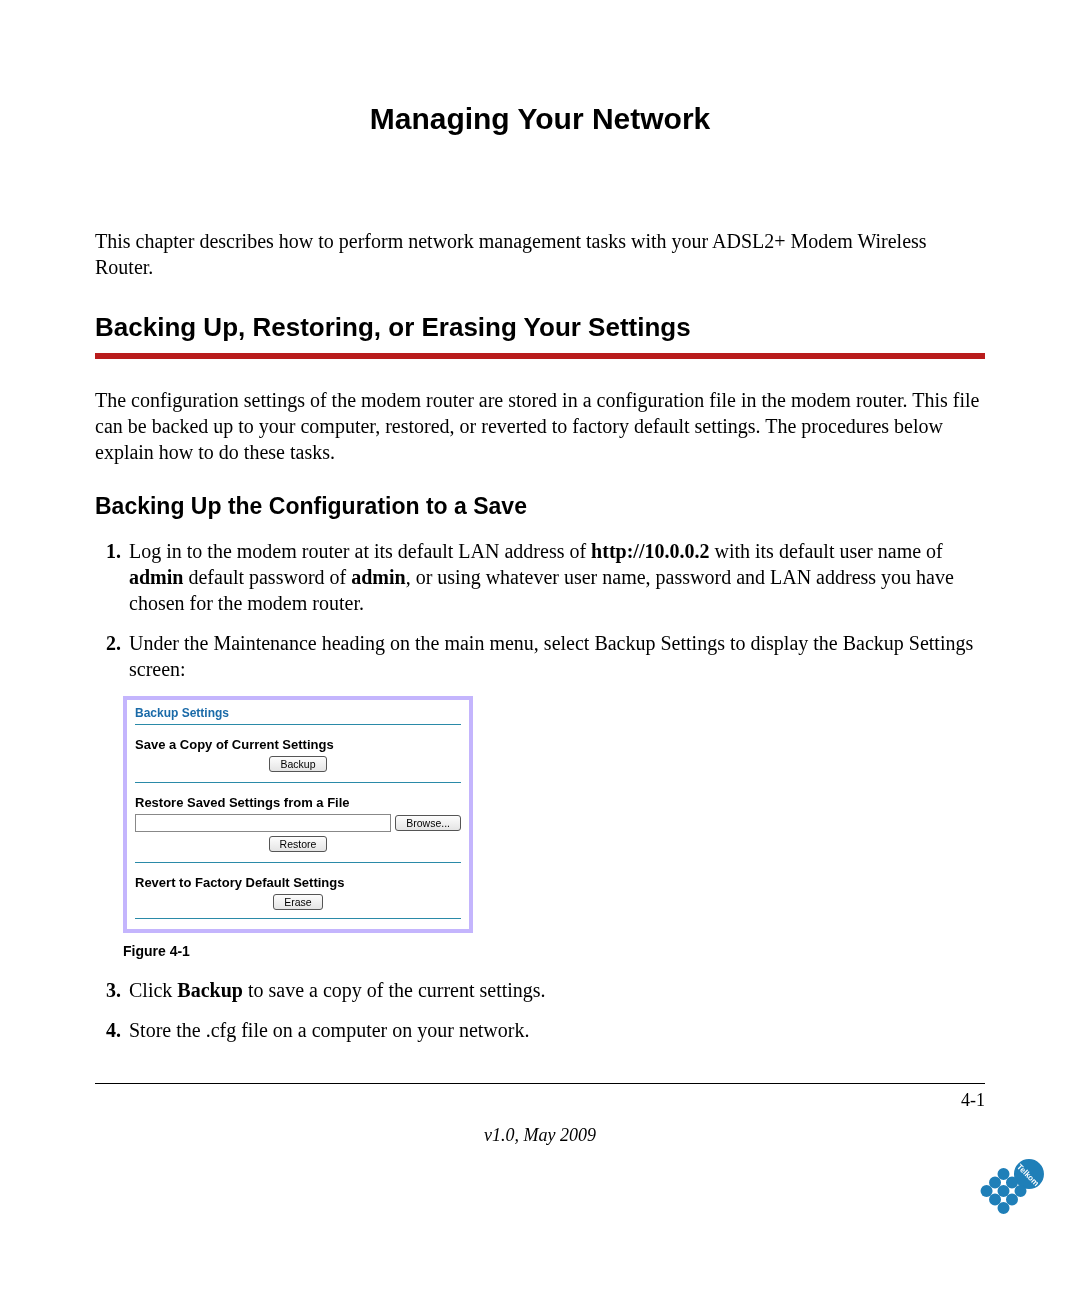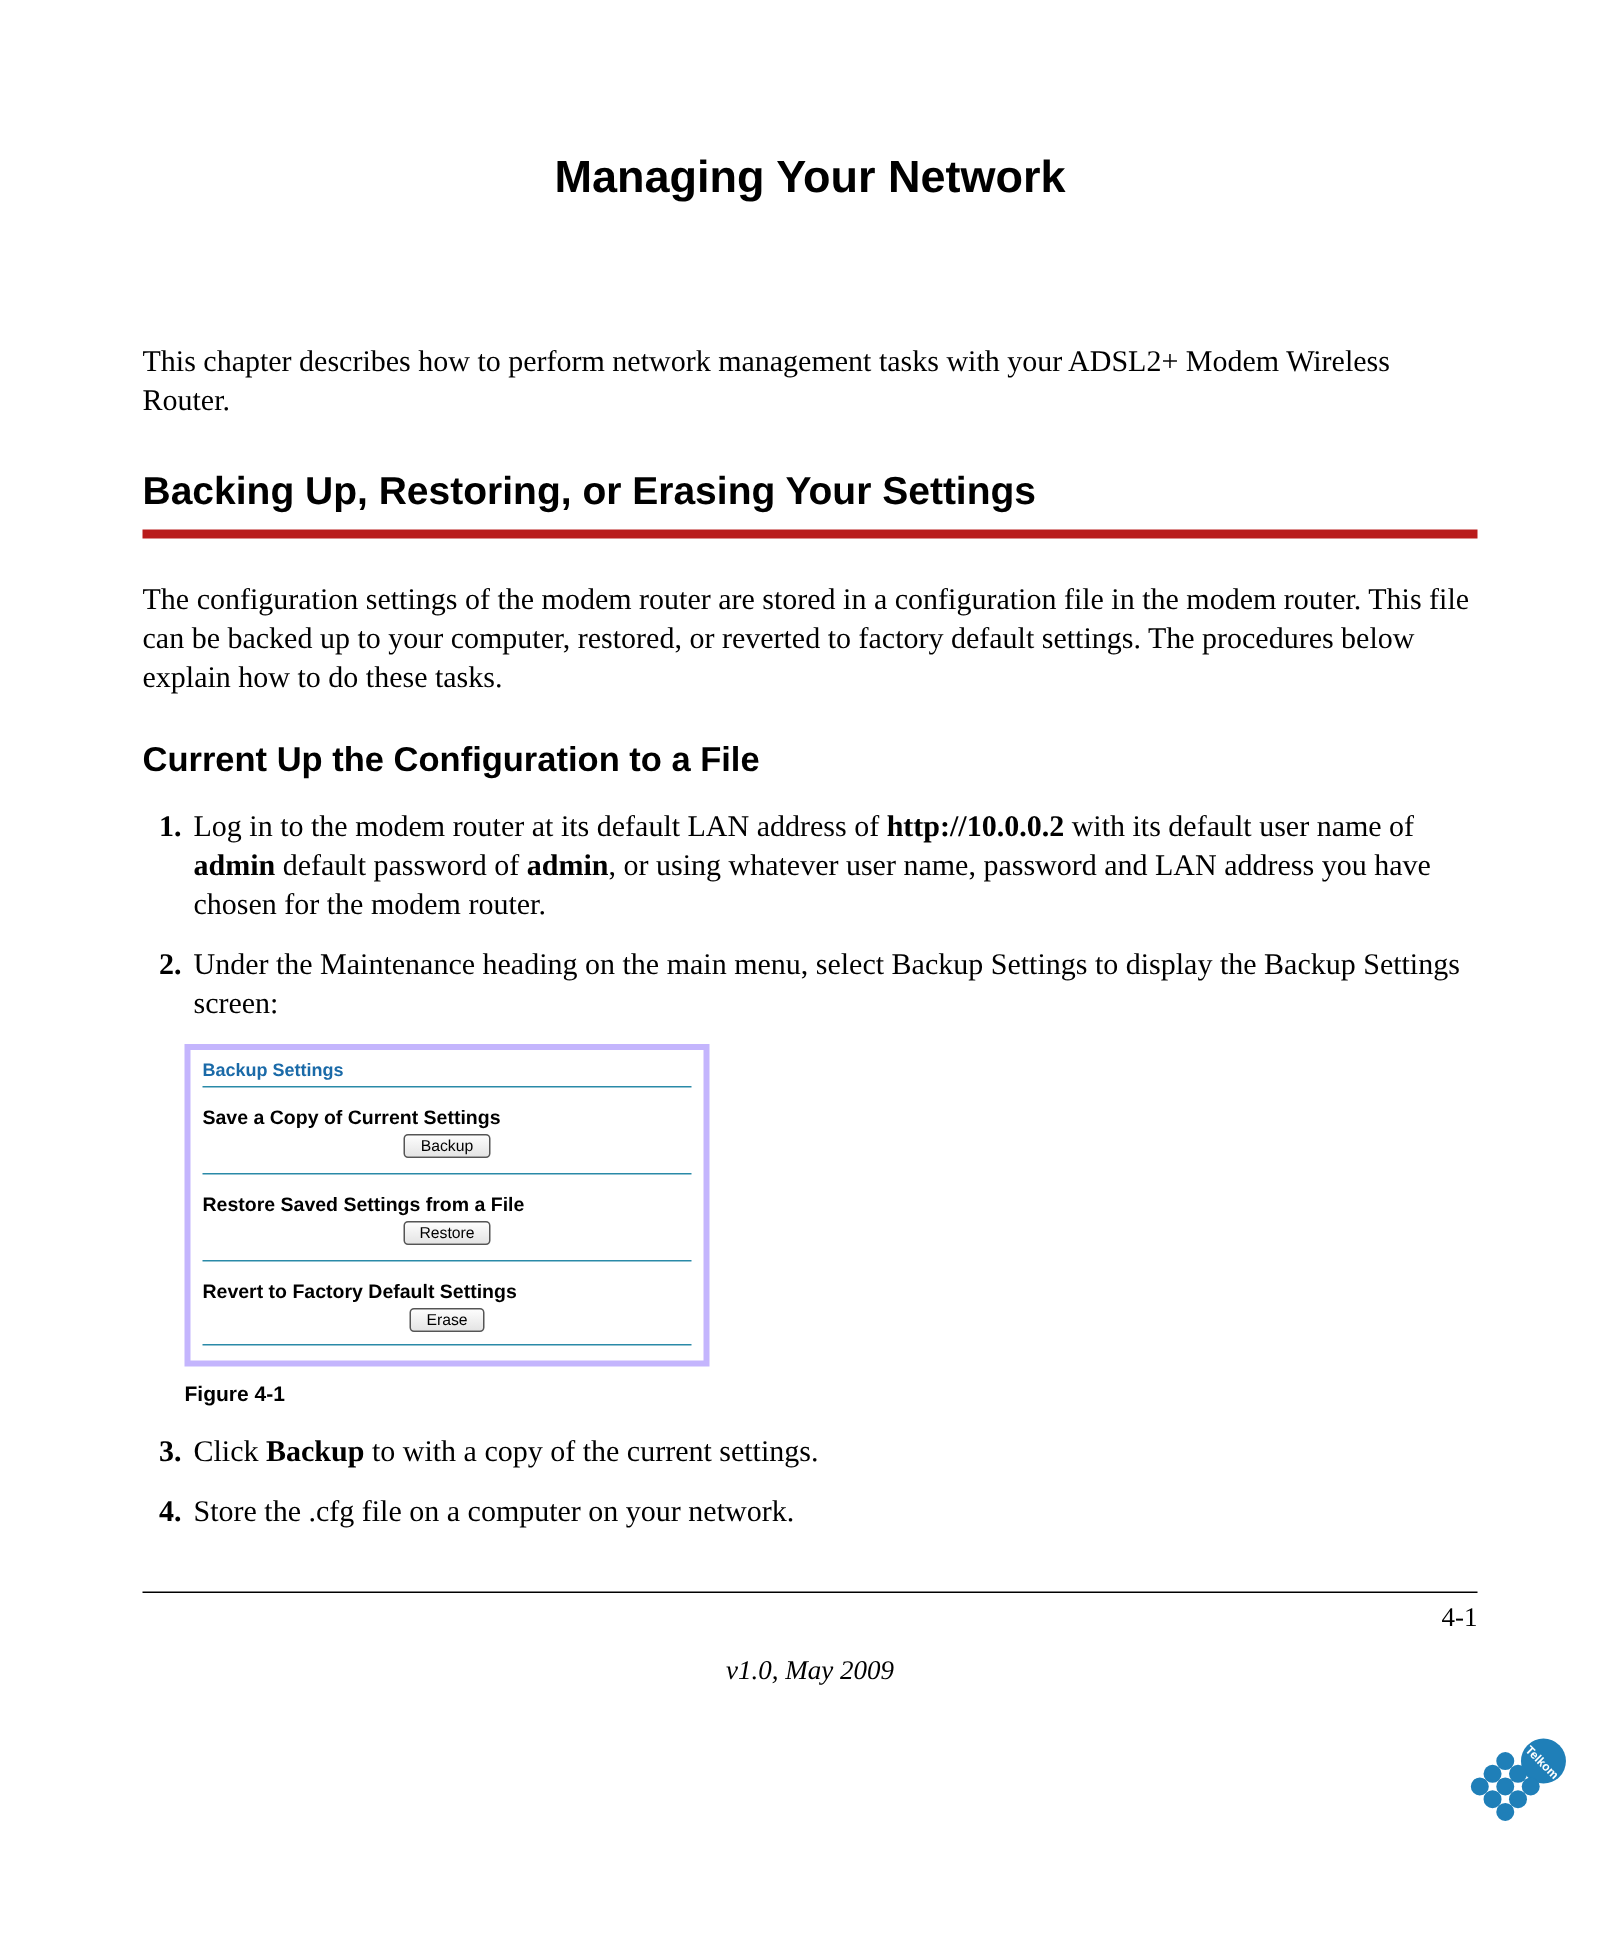--- a/index.html
+++ b/index.html
@@ -155,21 +155,21 @@
 <div class="chapter-title">
   <div>Managing Your Network</div>
 </div>
 
 <p class="intro">This chapter describes how to perform network management tasks with your ADSL2+ Modem Wireless Router.</p>
 
 <h2 class="section-h1">Backing Up, Restoring, or Erasing Your Settings</h2>
 
 <p class="section-para">The configuration settings of the modem router are stored in a configuration file in the modem router. This file can be backed up to your computer, restored, or reverted to factory default settings. The procedures below explain how to do these tasks.</p>
 
-<h3 class="section-h2">Current Up the Configuration to a File</h3>
+<h3 class="section-h2">Backing Up the Configuration to a Save</h3>
 
 <ol class="steps">
   <li>
     <span>Log in to the modem router at its default LAN address of </span><span class="bold">http://10.0.0.2</span><span> with its default user name of </span><span class="bold">admin</span><span> default password of </span><span class="bold">admin</span><span>, or using whatever user name, password and LAN address you have chosen for the modem router.</span>
   </li>
   <li>Under the Maintenance heading on the main menu, select Backup Settings to display the Backup Settings screen:</li>
 </ol>
 
 <div class="figure-wrap">
   <div class="shot">
@@ -177,39 +177,43 @@
     <hr class="shot-hr">
 
     <div class="shot-label">Save a Copy of Current Settings</div>
     <div class="shot-btnrow">
       <span class="shot-btn">Backup</span>
     </div>
 
     <hr class="shot-hr2">
 
     <div class="shot-label">Restore Saved Settings from a File</div>
+    <div class="file-row">
+      <div class="file-input"></div>
+      <span class="shot-btn">Browse...</span>
+    </div>
     <div class="shot-btnrow">
       <span class="shot-btn">Restore</span>
     </div>
 
     <hr class="shot-hr2">
 
     <div class="shot-label">Revert to Factory Default Settings</div>
     <div class="shot-btnrow">
       <span class="shot-btn">Erase</span>
     </div>
     <hr class="shot-hr" style="margin:8px 0 0 0">
   </div>
 </div>
 
 <div class="figure-caption">Figure 4-1</div>
 
 <ol class="steps" start="3" style="counter-reset: step 2;">
   <li>
-    <span>Click </span><span class="bold">Backup</span><span> to with a copy of the current settings.</span>
+    <span>Click </span><span class="bold">Backup</span><span> to save a copy of the current settings.</span>
   </li>
   <li>Store the .cfg file on a computer on your network.</li>
 </ol>
 
 <hr class="footer-rule">
 <div class="footer">
   <span>4-1</span>
 </div>
 <div class="version">v1.0, May 2009</div>
 

